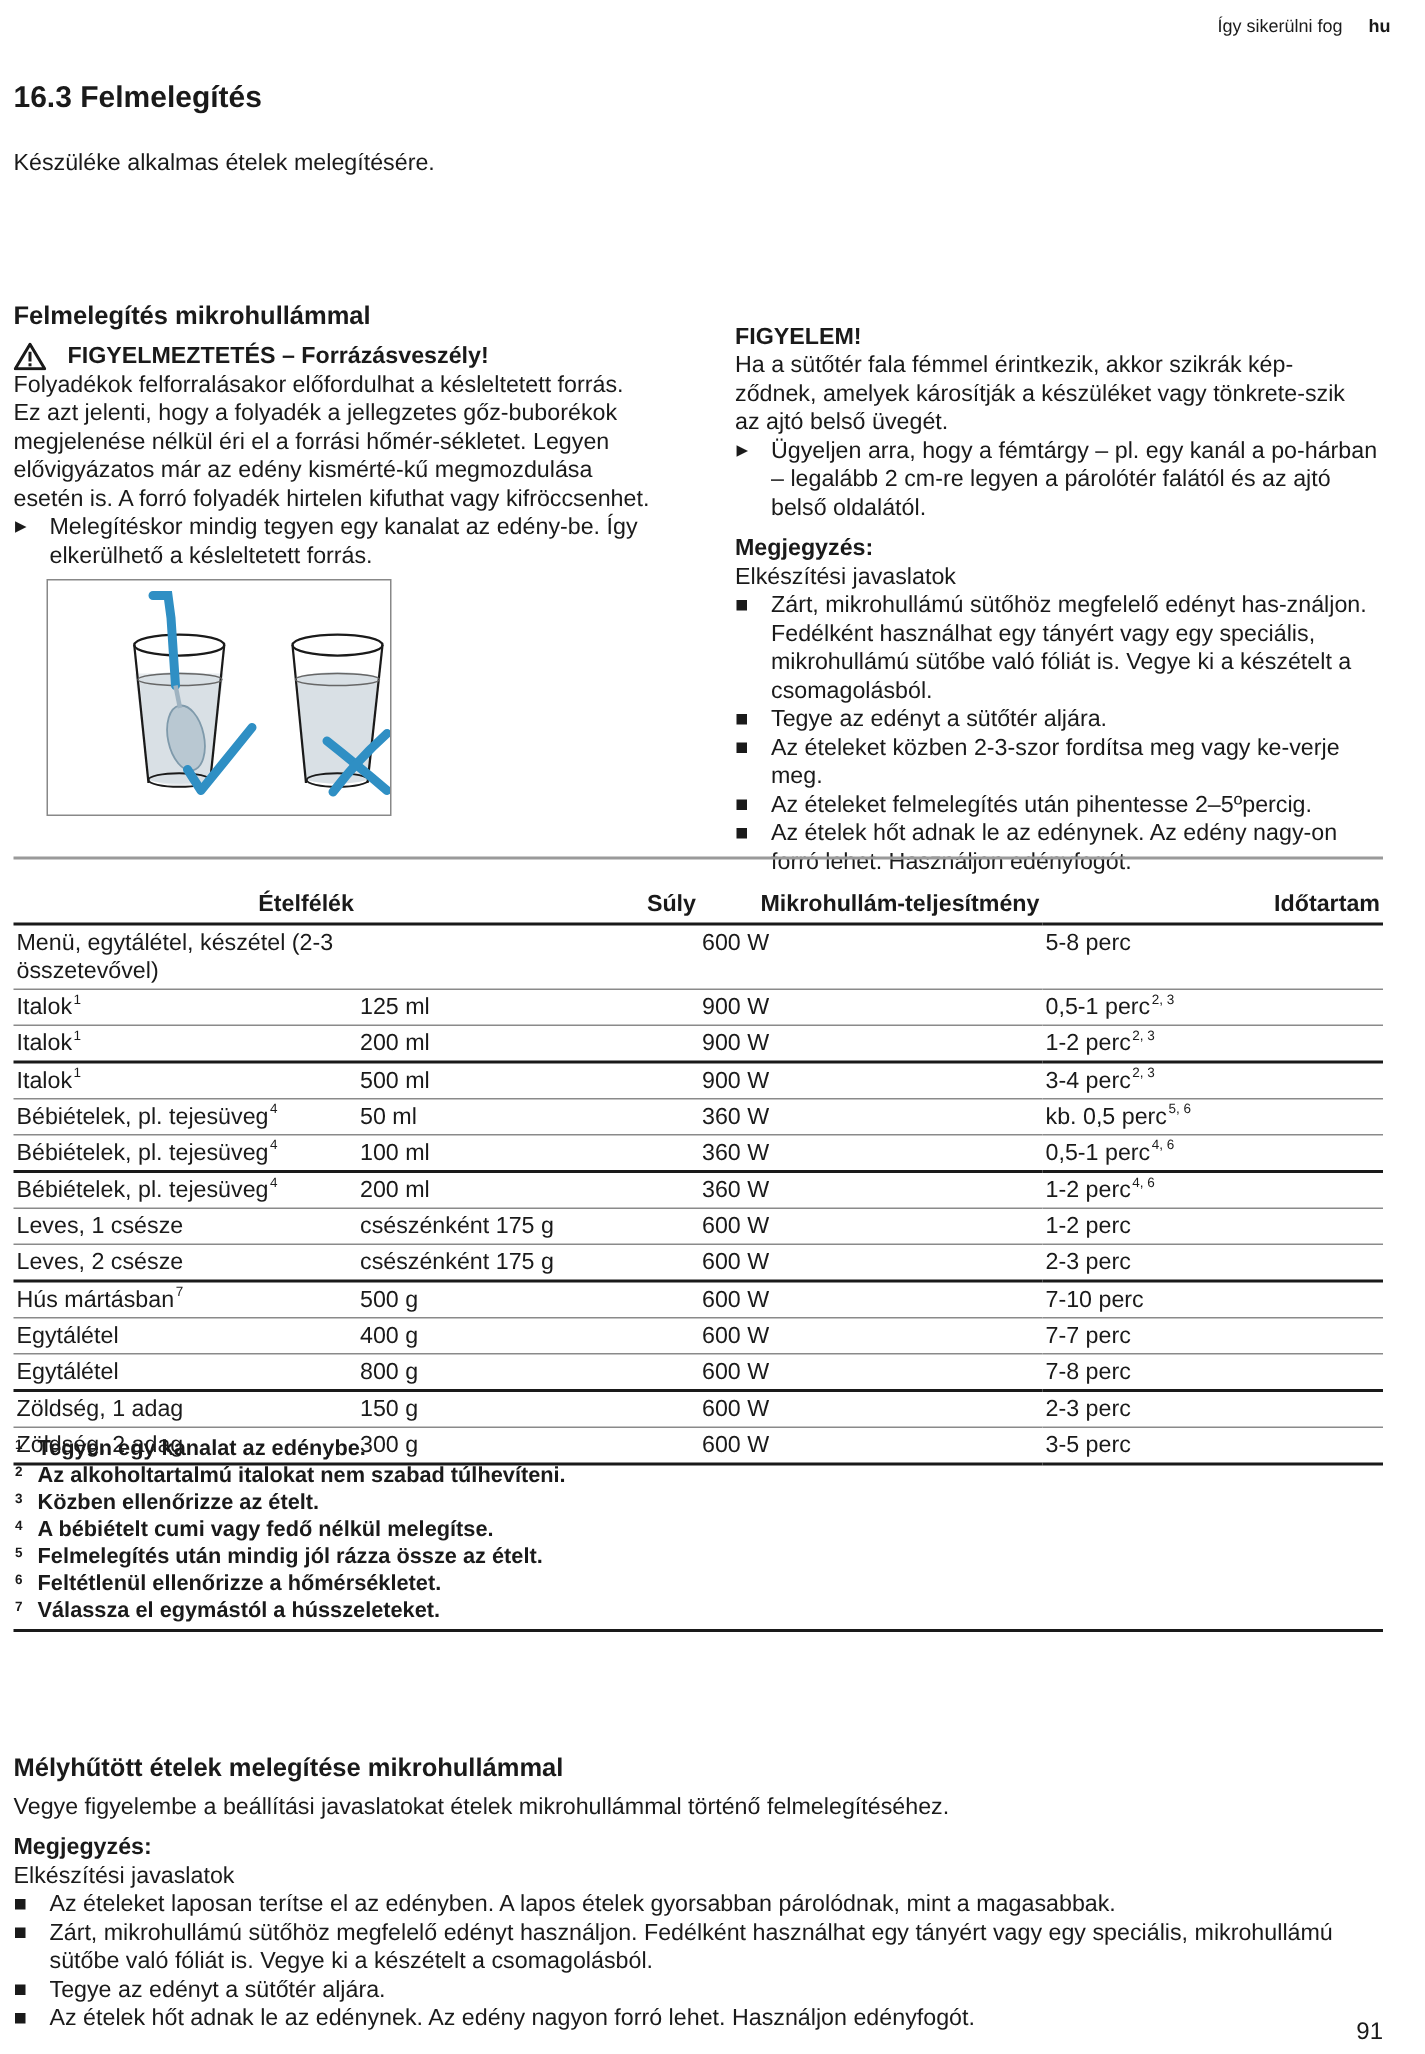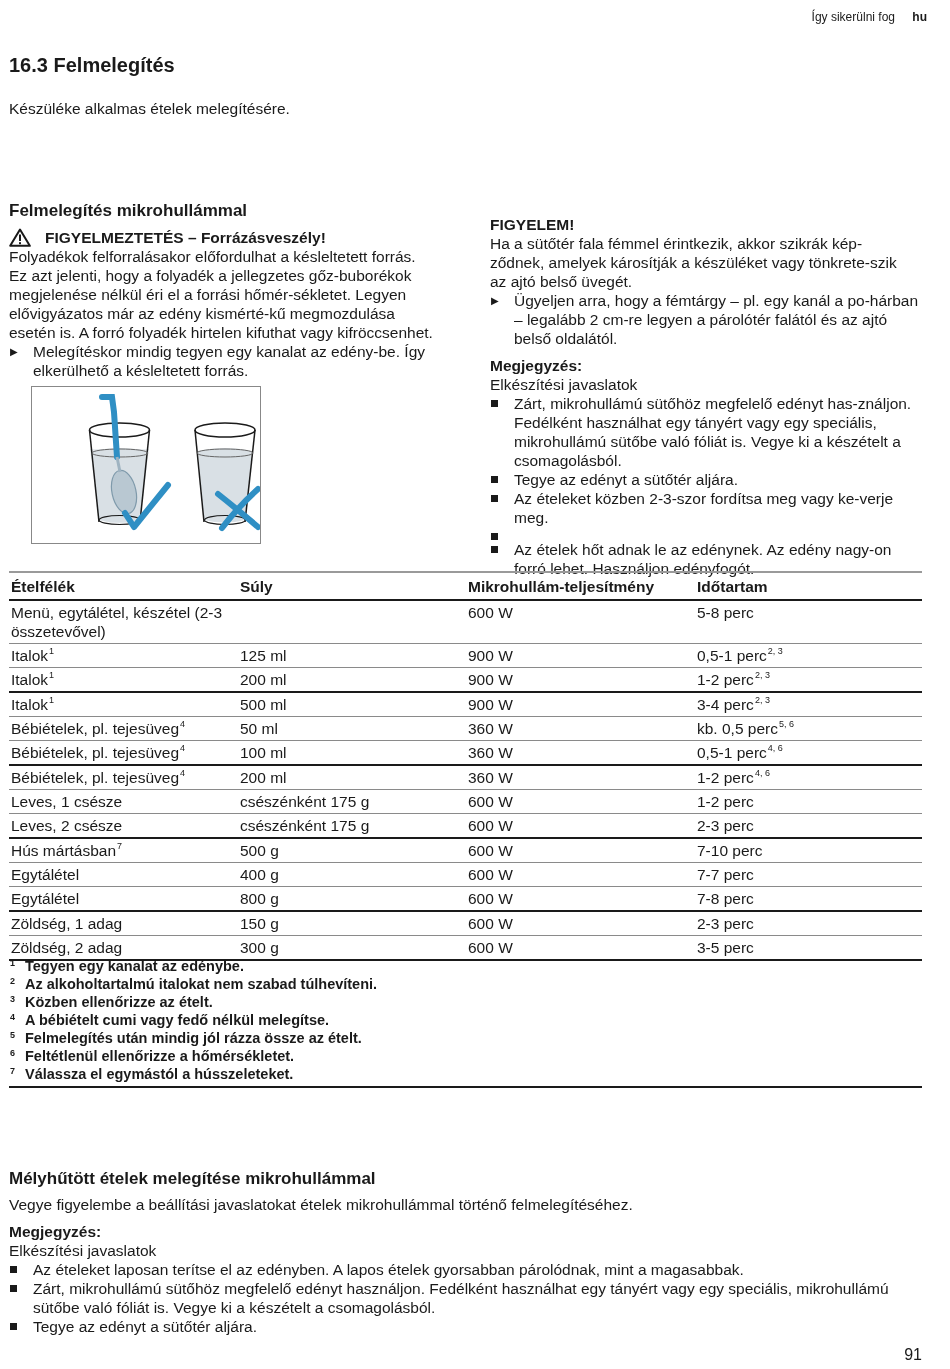--- a/index.html
+++ b/index.html
@@ -37,21 +37,21 @@
   .sq-item { display: flex; line-height: 19px; }
   .sq-item .sq { width: 24px; flex: none; display: flex; align-items: flex-start; padding-top: 6px; }
   .sq-item .sq i { display: block; width: 7px; height: 7px; background: #1a1a1a; margin-left: 1px; }
   .mt8 { margin-top: 8px; }
 
   
   #heating-table { top: 571px; left: 9px; width: 913px; border-collapse: collapse; }
   #heating-table table { width: 100%; border-collapse: collapse; }
   #heating-table th, #heating-table td { text-align: left; vertical-align: top; padding: 2px 2px 2px 2px; font-size: 15.5px; line-height: 19px; }
   #heating-table thead tr { border-top: 2px solid #9a9a9a; border-bottom: 2px solid #1a1a1a; }
-  #heating-table th { font-weight: bold; padding-top: 4px; padding-bottom: 3px; }
+  #heating-table th { font-weight: bold; padding-top: 20px; padding-bottom: 3px; text-align: right; }
   #heating-table tbody tr { border-bottom: 1.5px solid #8a8a8a; }
   #heating-table tbody tr:nth-child(3n) { border-bottom: 2px solid #1a1a1a; }
   #heating-table tbody tr:last-child { border-bottom: 2px solid #1a1a1a; }
   #heating-table td { height: 24px; }
   .col1 { width: 229px; } .col2 { width: 228px; } .col3 { width: 229px; }
   sup { font-size: 9px; line-height: 0; vertical-align: 7px; margin-left: 1px; }
 
   #footnotes { top: 957px; left: 9px; width: 913px; border-bottom: 2px solid #1a1a1a; padding-bottom: 3px; font-size: 14.5px; line-height: 18px; font-weight: bold; }
   .fn { display: flex; }
   .fn .fn-num { width: 16px; flex: none; font-size: 9px; vertical-align: top; line-height: 12px; padding-left: 1px; }
@@ -143,20 +143,21 @@
     <div class="sq-item">
         <span class="sq">
           <i></i>
         </span>
         <span style="width:395px;">Az ételeket közben 2-3-szor fordítsa meg vagy ke-verje meg.</span>
       </div>
     <div class="sq-item">
         <span class="sq">
           <i></i>
         </span>
+        <span>Az ételeket felmelegítés után pihentesse 2–5ºpercig.</span>
       </div>
     <div class="sq-item">
         <span class="sq">
           <i></i>
         </span>
         <span style="width:405px;">Az ételek hőt adnak le az edénynek. Az edény nagy-on forró lehet. Használjon edényfogót.</span>
       </div>
   </div>
 </div>
 
@@ -307,16 +308,22 @@
           <i></i>
         </span>
         <span style="width:870px;">Zárt, mikrohullámú sütőhöz megfelelő edényt használjon. Fedélként használhat egy tányért vagy egy speciális, mikrohullámú sütőbe való fóliát is. Vegye ki a készételt a csomagolásból.</span>
       </div>
     <div class="sq-item">
         <span class="sq">
           <i></i>
         </span>
         <span>Tegye az edényt a sütőtér aljára.</span>
       </div>
+    <div class="sq-item">
+        <span class="sq">
+          <i></i>
+        </span>
+        <span>Az ételek hőt adnak le az edénynek. Az edény nagyon forró lehet. Használjon edényfogót.</span>
+      </div>
   </div>
 </div>
 
 <div id="page-number" class="abs">91</div>
 
 </body></html>

